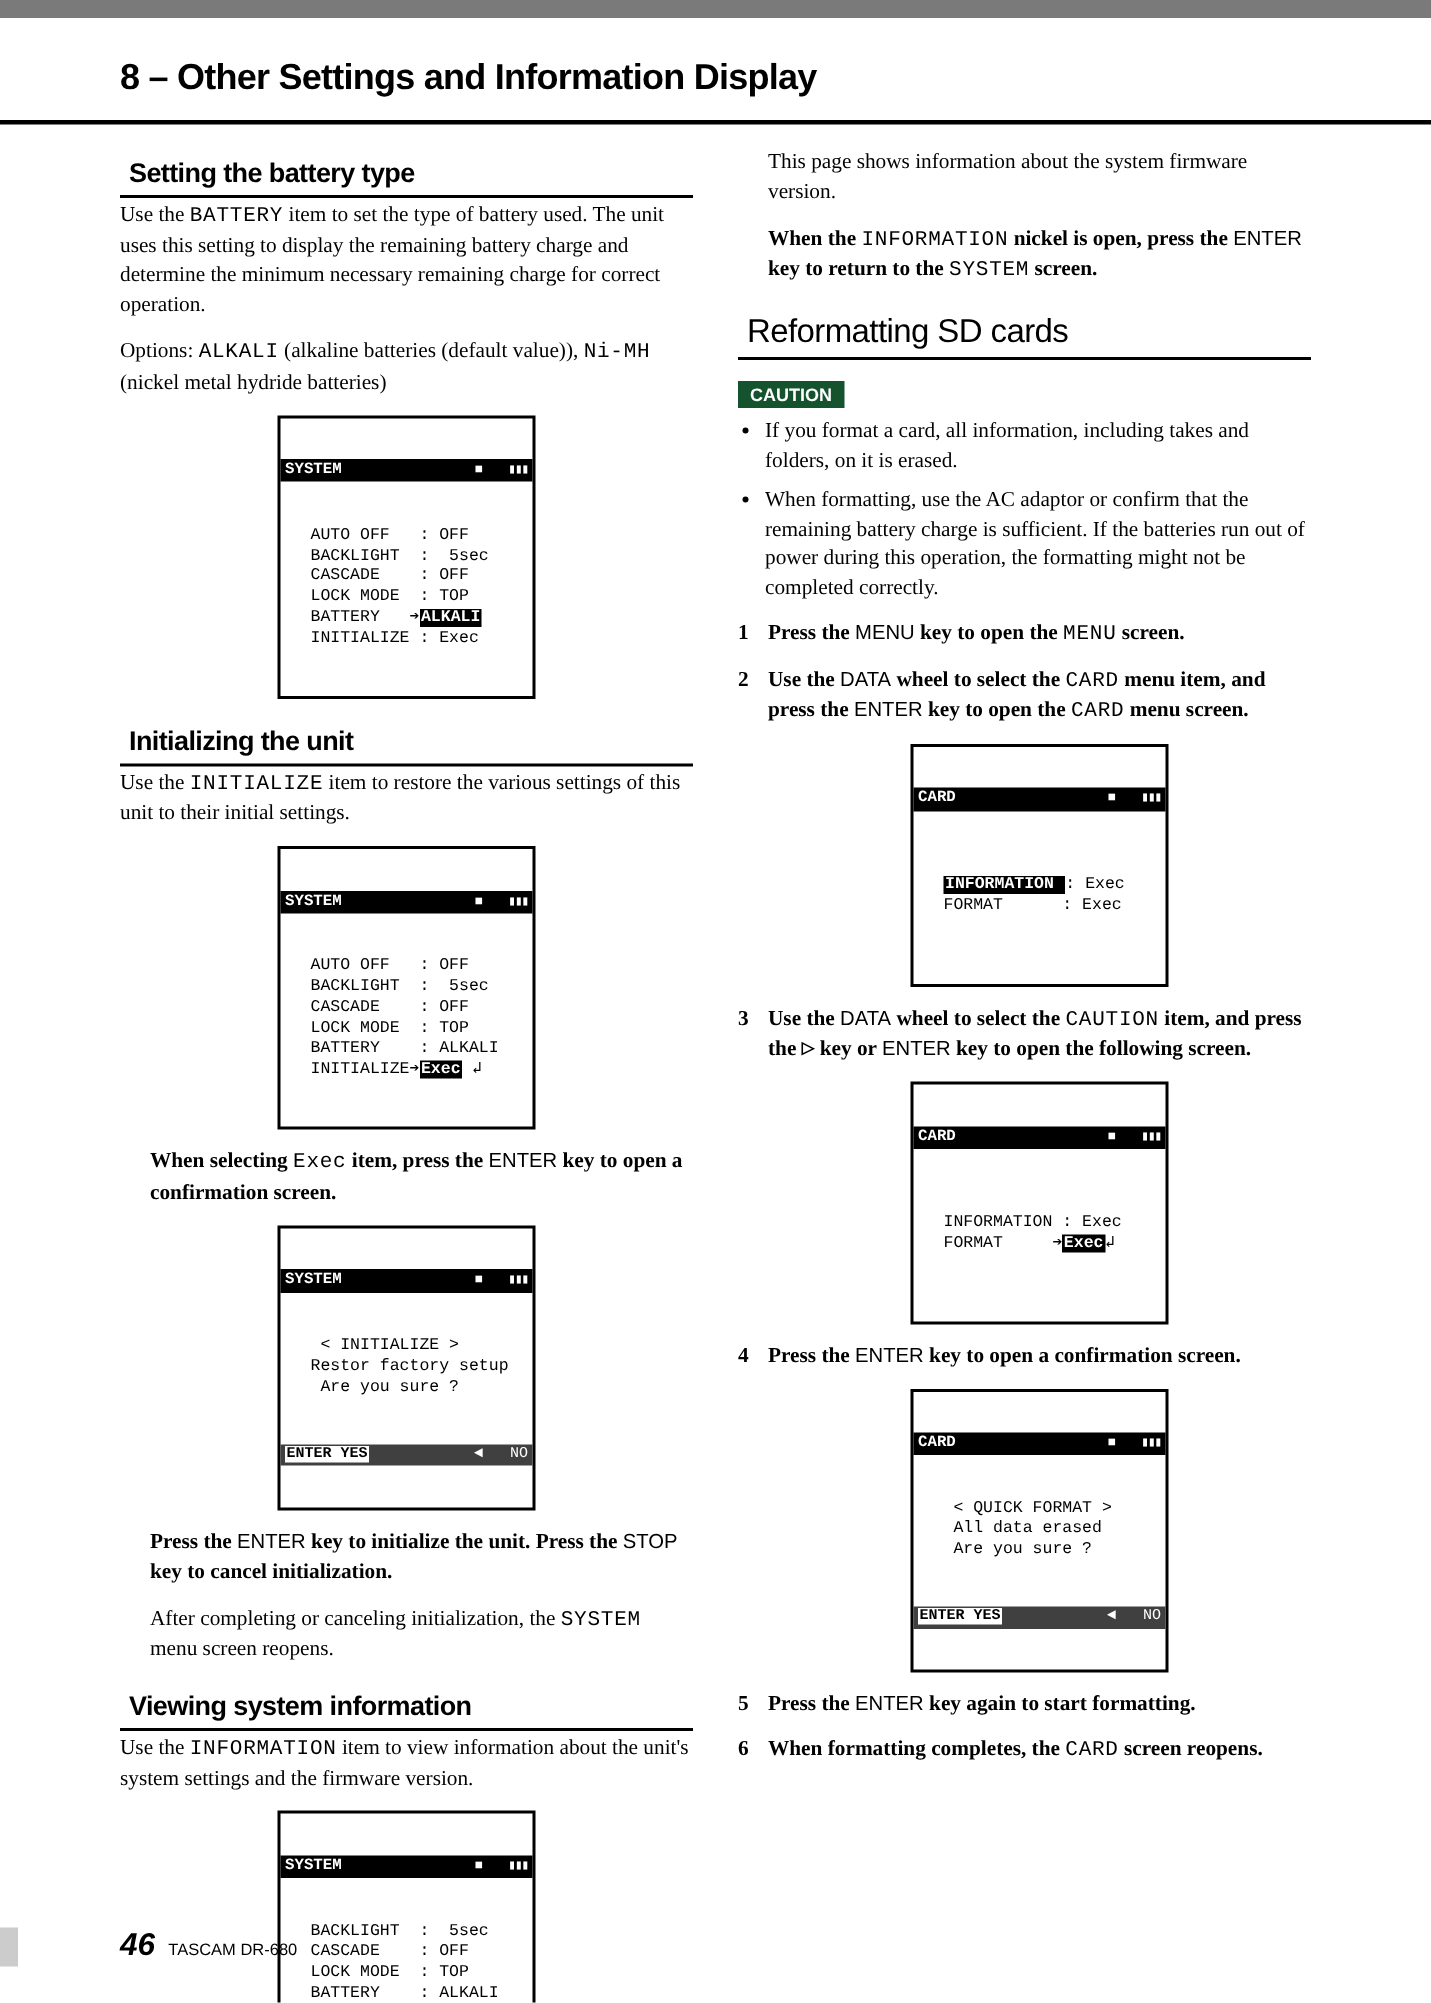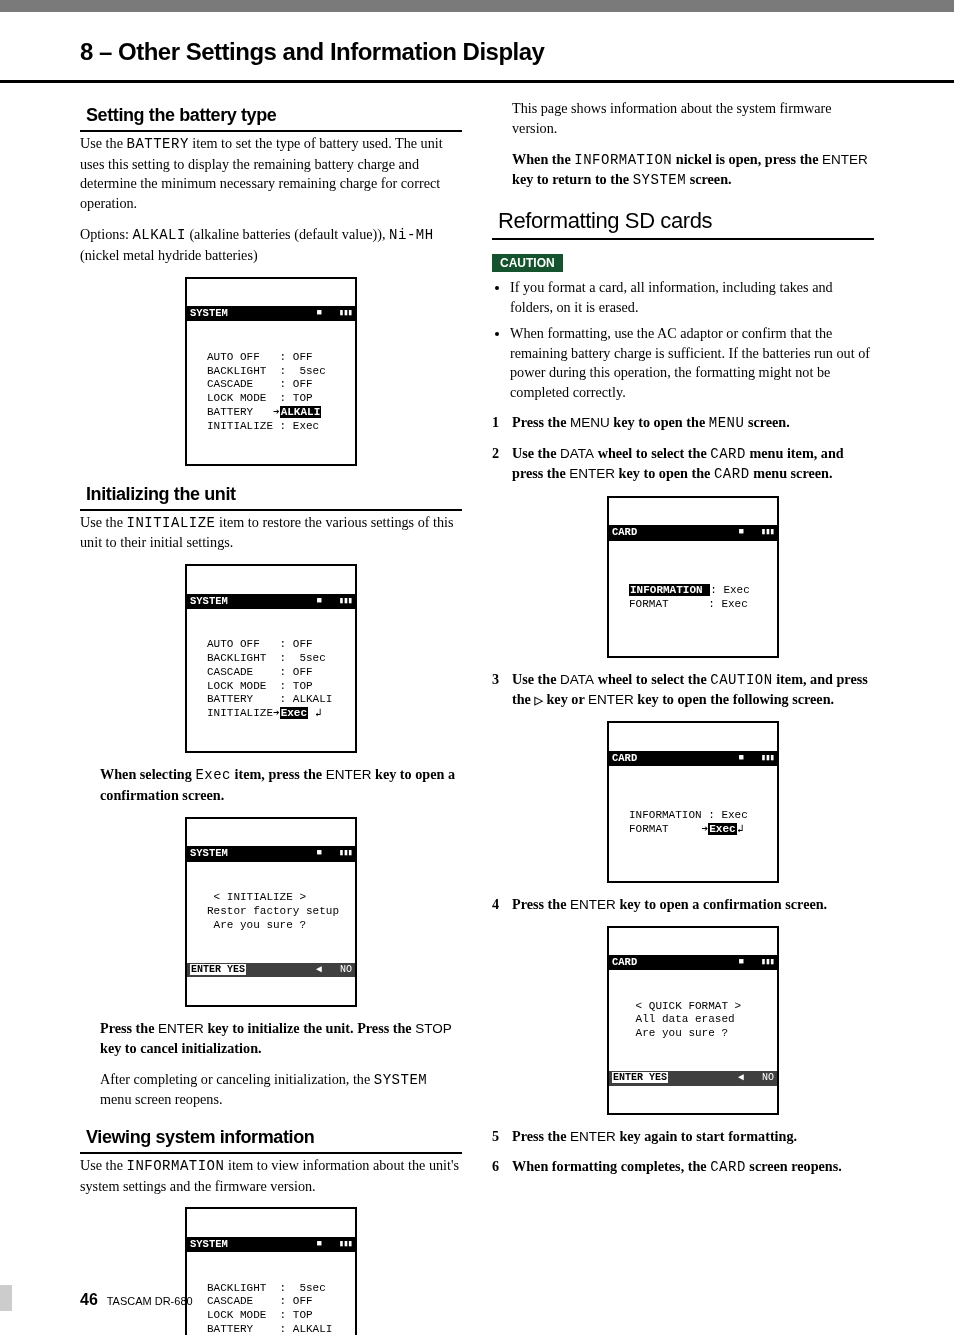--- a/index.html
+++ b/index.html
@@ -179,22 +179,23 @@
   }
   .footer {
     position: absolute;
     bottom: 26px;
     left: 80px;
     font-family: Arial, sans-serif;
     font-size: 11px;
     color: #000;
   }
   .footer .pg {
-    font-size: 16px;
-    font-weight: 700;
+    font-size: 21px;
+    font-weight: 700;
+    font-style: italic;
     margin-right: 6px;
   }
   .sidebar {
     position: absolute;
     left: 0;
     bottom: 24px;
     width: 12px;
     height: 26px;
     background: #ccc;
   }

